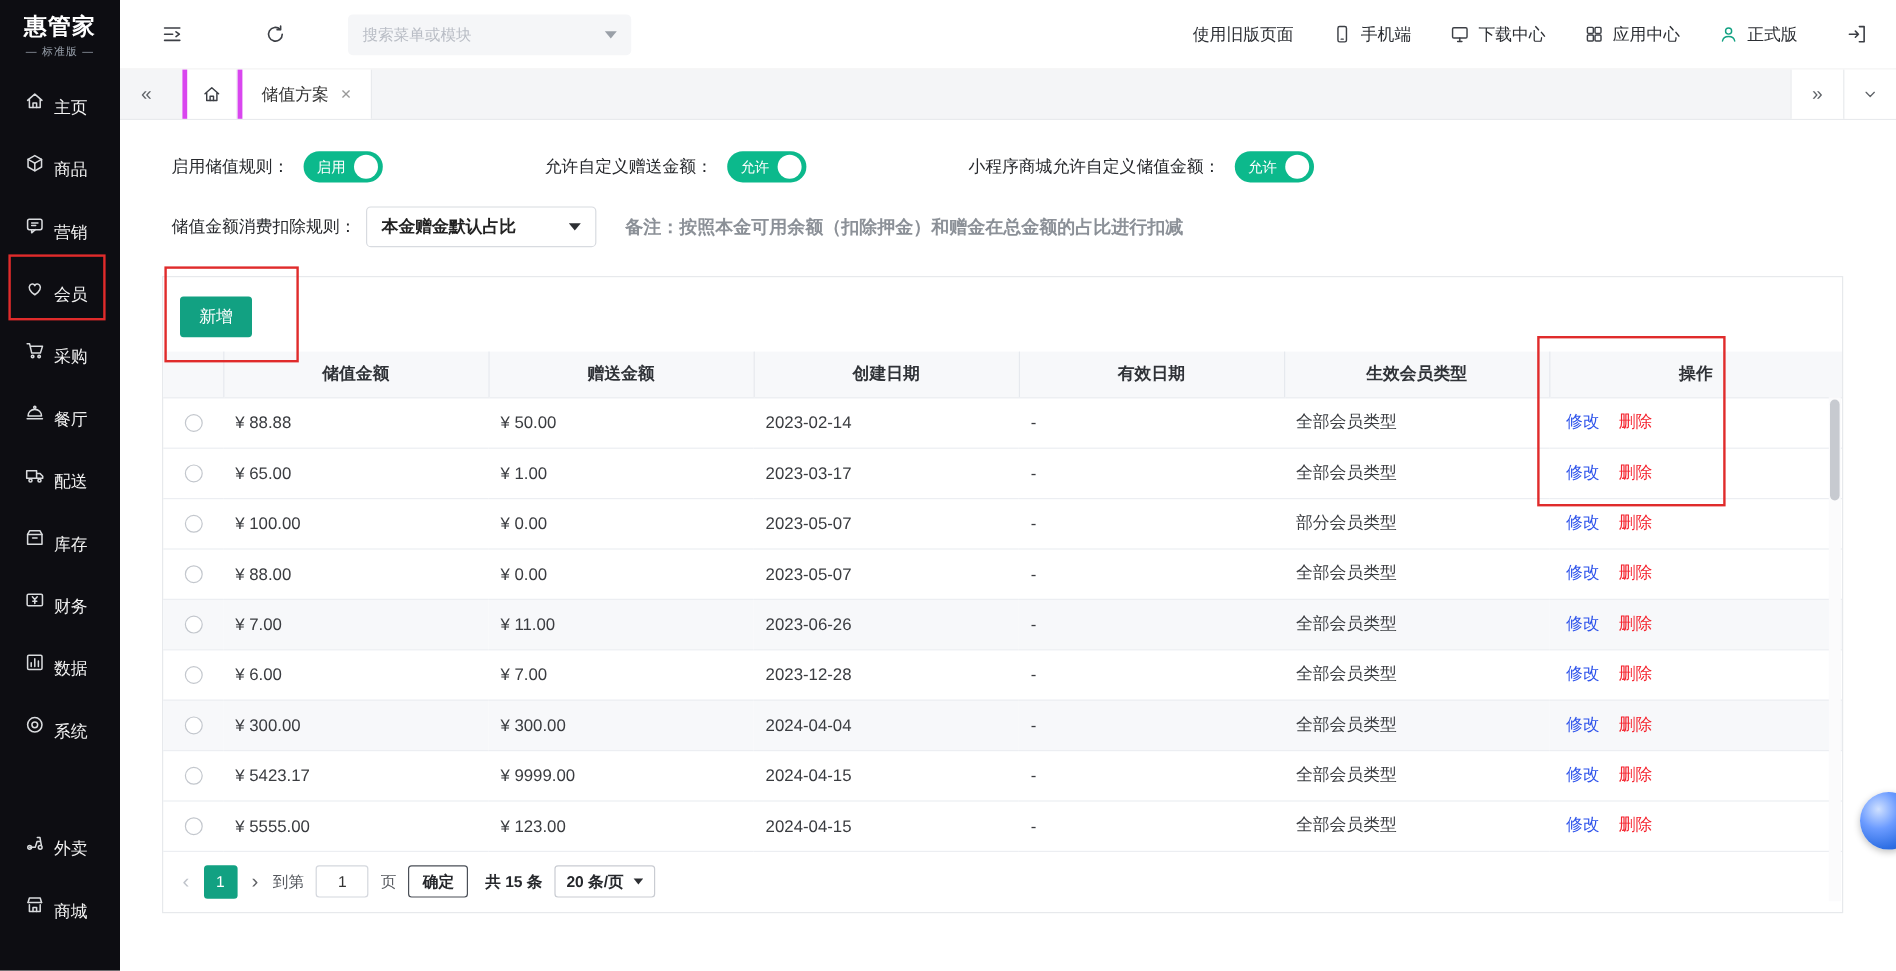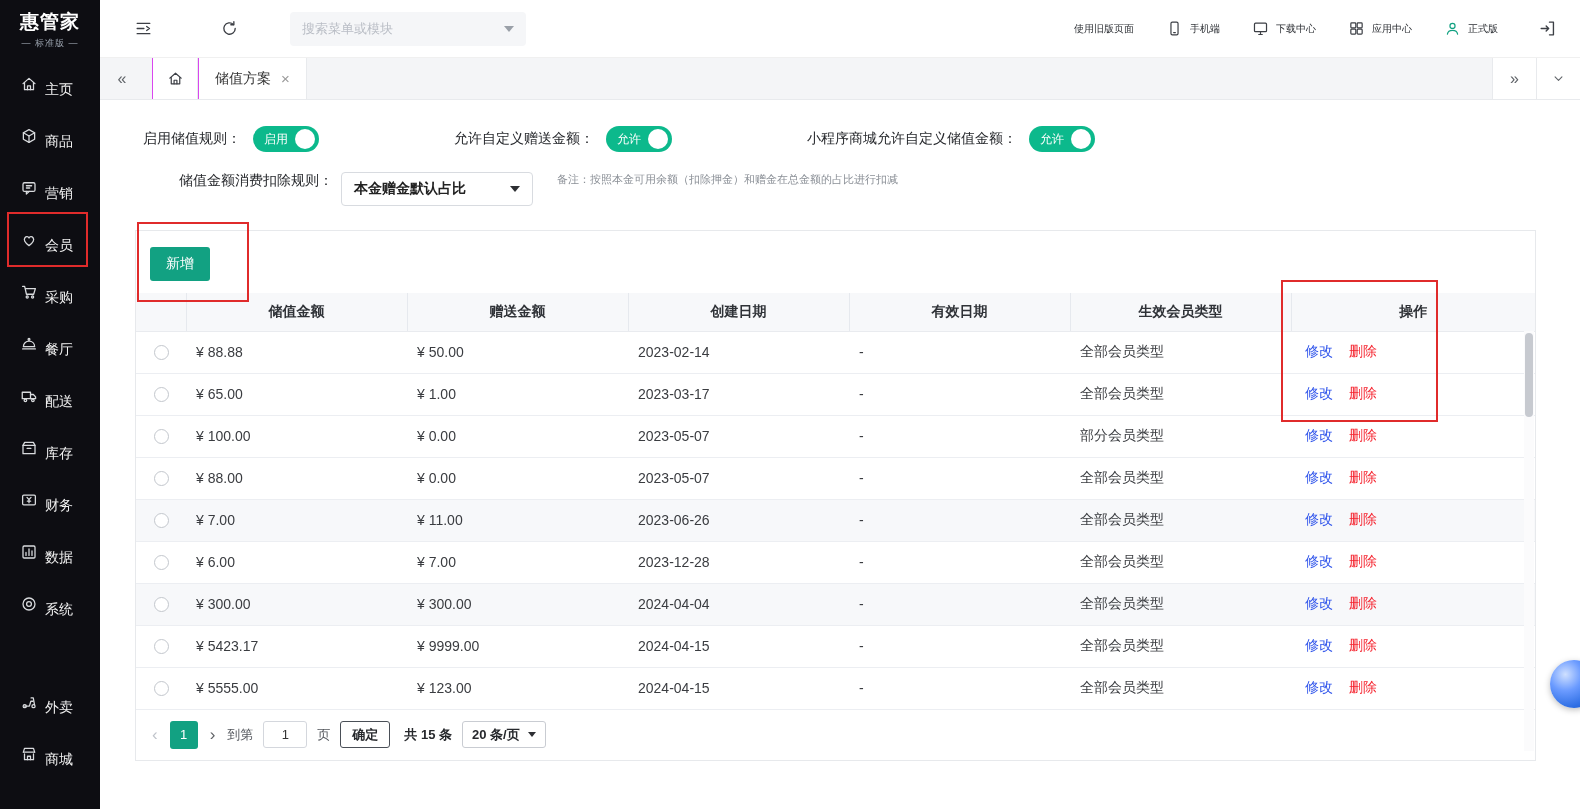--- a/index.html
+++ b/index.html
@@ -28,47 +28,47 @@
   .icon-btn svg { width: 19px; height: 19px; }
   .icon-btn.collapse { margin-right: 52px; }
   .icon-btn.refresh { margin-right: 44px; }
   .searchbox { width: 236px; height: 34px; background: #f5f6f8; border-radius: 4px; display: flex; align-items: center; padding: 0 12px; }
   .searchbox input { flex: 1; border: none; background: transparent; font-size: 13px; color: #333; outline: none; font-family: inherit; }
   .searchbox input::placeholder { color: #b9bdc5; }
   .caret { width: 0; height: 0; border-left: 5px solid transparent; border-right: 5px solid transparent; border-top: 6px solid #9aa0a8; }
   .caret.black { border-top-color: #2d2f33; }
   .caret.small { border-left-width: 4px; border-right-width: 4px; border-top-width: 5px; }
   .topbar-right { margin-left: auto; display: flex; align-items: center; gap: 32px; }
-  .tb-item { display: inline-flex; align-items: center; gap: 7px; font-size: 10px; color: #2b2e33; cursor: pointer; white-space: nowrap; }
+  .tb-item { display: inline-flex; align-items: center; gap: 7px; font-size: 14px; color: #2b2e33; cursor: pointer; white-space: nowrap; }
   .ticon { display: inline-flex; color: #3c3f45; }
   .ticon svg { width: 17px; height: 17px; }
   .ticon.teal { color: var(--accent, #12a182); }
 
   
   .tabbar { height: 42px; background: #f4f5f7; display: flex; align-items: stretch; border-bottom: 1px solid #e8eaed; }
   .tab-nav { width: 44px; display: flex; align-items: center; justify-content: center; color: #5f6368; font-size: 16px; cursor: pointer; }
   .tab-nav.bordered { border-left: 1px solid #e8eaed; background: #fff; }
-  .tab { background: #fff; border-left: 1px solid #d946ef; border-right: 1px solid #e8eaed; display: flex; align-items: center; justify-content: center; padding: 0 16px; gap: 10px; font-size: 14px; color: #333; cursor: pointer; }
+  .tab { background: #fff; border-left: 4px solid #d946ef; border-right: 1px solid #e8eaed; display: flex; align-items: center; justify-content: center; padding: 0 16px; gap: 10px; font-size: 14px; color: #333; cursor: pointer; }
   .tab-home { width: 46px; padding: 0; margin-left: 8px; color: #555; }
   .tab-home svg { width: 17px; height: 17px; }
   .tab-close { color: #999; font-size: 15px; line-height: 1; }
   .tab-spacer { flex: 1; }
   .tab-nav svg { width: 15px; height: 15px; }
 
   
   .content { flex: 1; background: #fff; padding: 16px 44px 0 35px; position: relative; overflow: hidden; }
   .setrow { display: flex; align-items: center; height: 34px; margin-top: 6px; padding-left: 8px; gap: 135px; }
   .setgroup { display: inline-flex; align-items: center; gap: 12px; }
   .setlabel { font-size: 14px; color: #26282c; white-space: nowrap; }
   .toggle { display: inline-flex; align-items: center; height: 26px; border-radius: 13px; background: var(--toggle_green, #0cb98c); padding: 0 4px 0 11px; gap: 7px; cursor: pointer; }
   .tg-text { color: #fff; font-size: 12px; }
   .tg-knob { width: 20px; height: 20px; border-radius: 50%; background: #fff; }
-  .setrow2 { display: flex; height: 34px; margin-top: 16px; padding-left: 8px; margin-left: 36px; }
+  .setrow2 { display: flex; align-items: center; height: 34px; margin-top: 16px; padding-left: 8px; }
   .select { width: 192px; height: 34px; border: 1px solid #d8dbe0; border-radius: 4px; display: inline-flex; align-items: center; justify-content: space-between; padding: 0 12px; font-size: 14px; font-weight: 700; color: #222; margin-left: 8px; cursor: pointer; background: #fff; }
-  .note { margin-left: 24px; font-size: 11px; color: #8b9097; }
+  .note { margin-left: 24px; font-size: 15px; color: #8b9097; font-weight: bold; }
 
   
   .panel { margin-top: 24px; border: 1px solid #e7e9ec; position: relative; background: #fff; }
   .toolbar { padding: 16px 14px 12px; }
   .btn-add { background: var(--accent, #12a182); color: #fff; border: none; border-radius: 3px; font-size: 14px; height: 34px; padding: 0 16px; cursor: pointer; font-family: inherit; }
   table { width: 100%; border-collapse: collapse; table-layout: fixed; }
   thead th { background: #f7f8fa; height: 38px; font-size: 14px; color: #2f3237; font-weight: 700; border-bottom: 1px solid #e9ebef; text-align: center; }
   thead th + th { border-left: 1px solid #e6e9ee; }
   tbody td { height: 42px; font-size: 14px; color: #3a3c40; border-bottom: 1px solid #eceef2; padding-left: 10px; }
   tbody tr:nth-child(5), tbody tr:nth-child(7) { background: #f7f8fa; }

